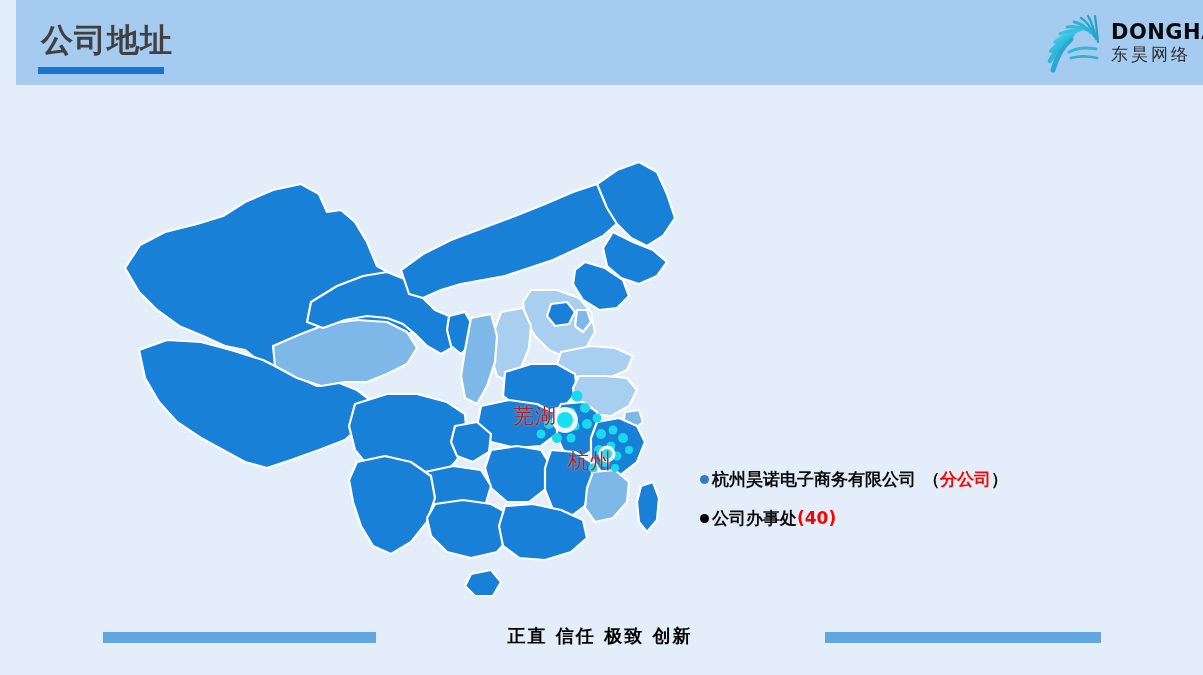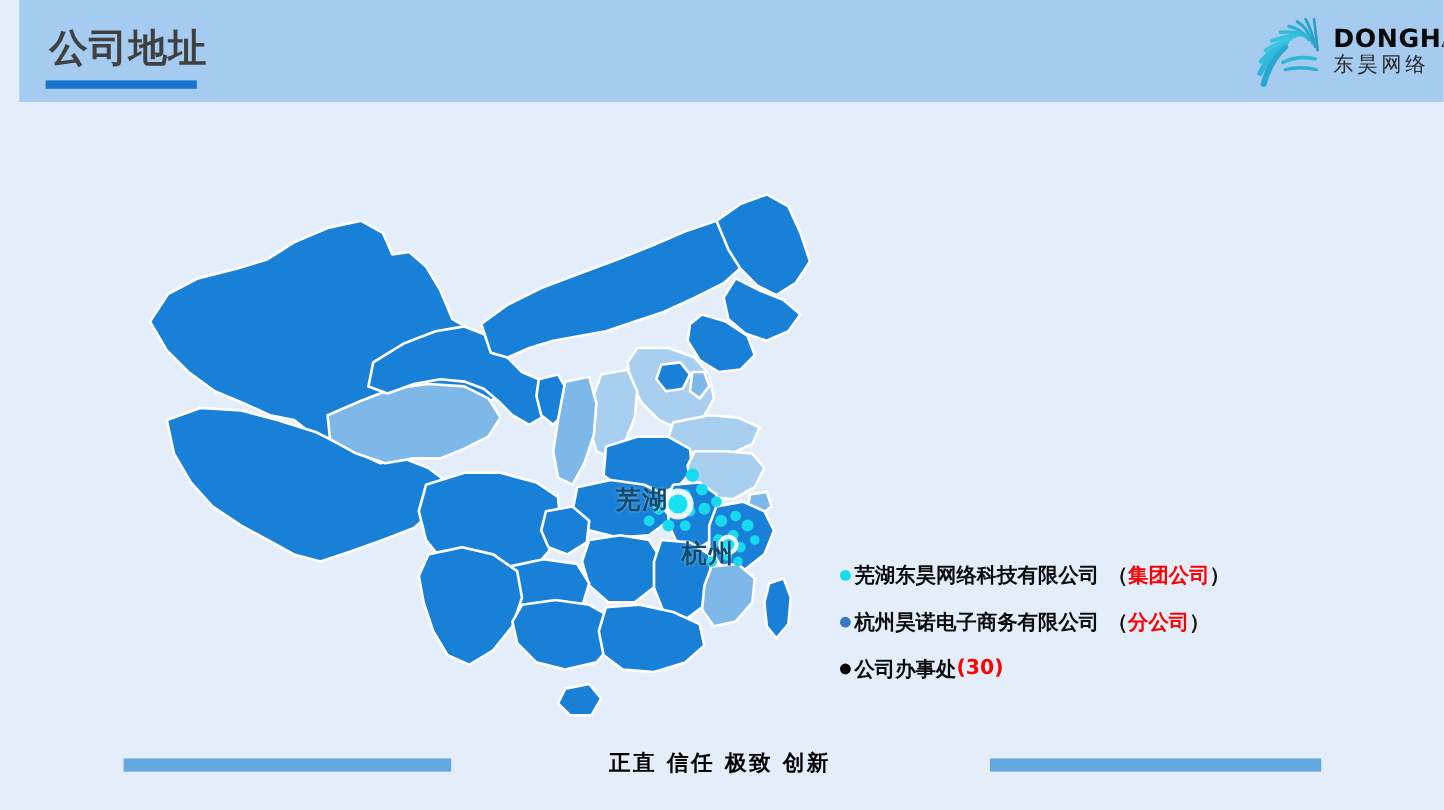--- a/index.html
+++ b/index.html
@@ -45,21 +45,21 @@
     line-height:18px;margin-top:1px;
   }
 
   
   .map-wrap{
     position:absolute;left:105px;top:150px;width:600px;height:470px;
   }
   .map-svg{width:600px;height:470px;display:block;}
 
   .city-label{
-    position:absolute;font-size:21px;font-weight:bold;color:#0c4a6e;
+    position:absolute;font-size:21px;font-weight:normal;color:#b91c1c;
     white-space:nowrap;letter-spacing:1px;
     text-shadow:0 0 2px rgba(255,255,255,.55);
   }
   .city-wuhu{left:408px;top:252px;}
   .city-hangzhou{left:463px;top:297px;}
 
   
   .legend{
     position:absolute;left:700px;top:462px;width:420px;
   }
@@ -255,36 +255,31 @@
         <circle cx="502" cy="304" r="5" fill="#17e0f5"></circle>
       </g>
     </svg>
 
     <div class="city-label city-wuhu">芜湖</div>
     <div class="city-label city-hangzhou">杭州</div>
   </div>
 
   <div class="legend">
 
-    <div class="legend-row">
-      <span class="bullet b-cyan"></span>
-      <span class="legend-main">芜湖东昊网络科技有限公司</span>
-      <span class="legend-tag"><span>（</span><span class="red">集团公司</span><span>）</span></span>
-    </div>
 
     <div class="legend-row">
       <span class="bullet b-blue"></span>
       <span class="legend-main">杭州昊诺电子商务有限公司</span>
       <span class="legend-tag"><span>（</span><span class="red">分公司</span><span>）</span></span>
     </div>
 
     <div class="legend-row">
       <span class="bullet b-black"></span>
       <span class="legend-inline">公司办事处</span>
-        <span class="legend-inline"><span class="red">(</span><span class="red">30</span><span class="red">)</span></span>
+        <span class="legend-inline"><span class="red">(</span><span class="red">40</span><span class="red">)</span></span>
     </div>
 
   </div>
 
   <div class="bar-left"></div>
   <div class="slogan">正直  信任  极致  创新</div>
   <div class="bar-right"></div>
 
 </div>
 

